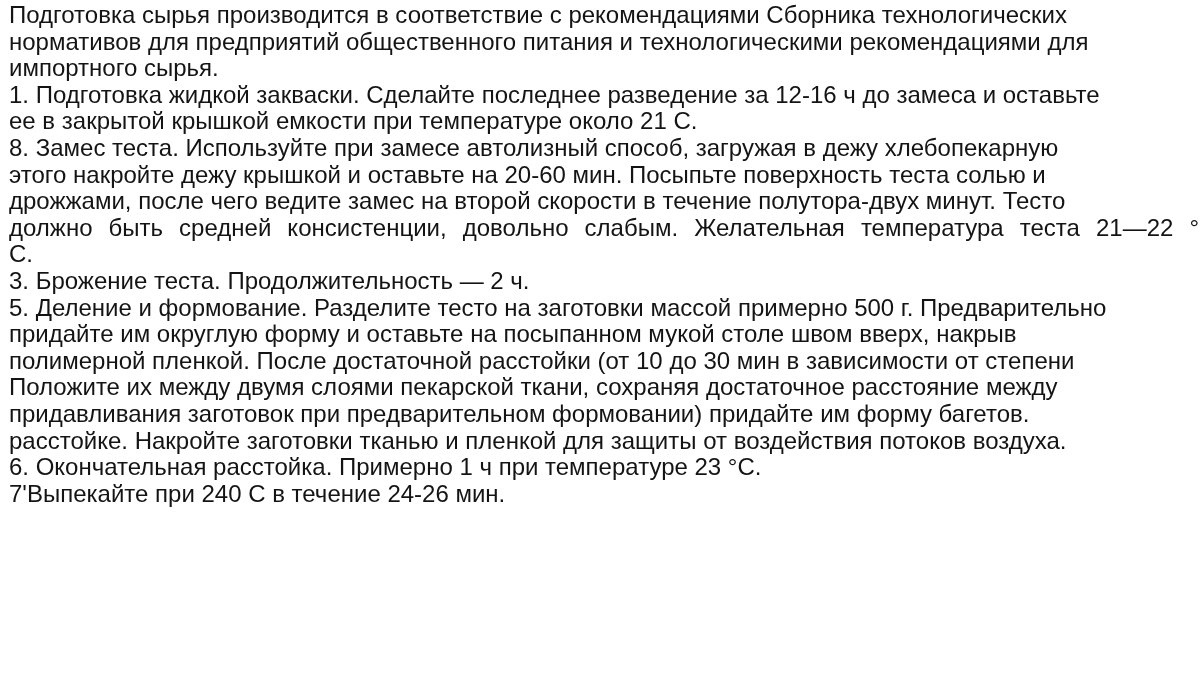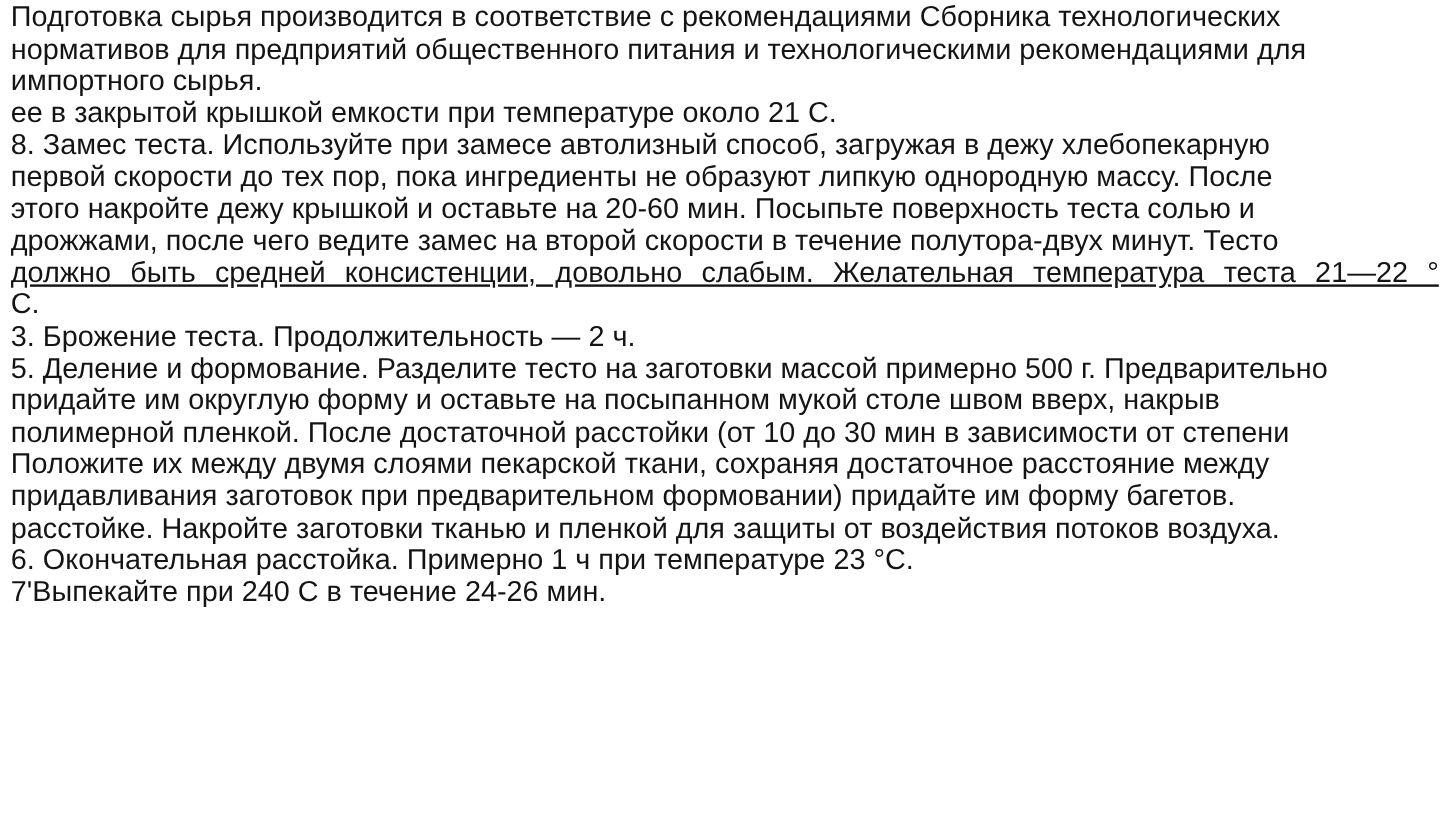--- a/index.html
+++ b/index.html
@@ -25,40 +25,39 @@
     }
     .line {
       display: block;
       white-space: pre;
       margin: 0;
     }
     .justify {
       white-space: normal;
       text-align: justify;
       text-align-last: justify;
-      text-decoration: underline;
     }
   </style>
 </head>
 <body>
 
 <div class="doc">
   <div>
     <span class="line">Подготовка сырья производится в соответствие с рекомендациями Сборника технологических</span>
     <span class="line">нормативов для предприятий общественного питания и технологическими рекомендациями для</span>
     <span class="line">импортного сырья.</span>
   </div>
 
   <div>
+    <span class="line">1. Подготовка жидкой закваски. Сделайте последнее разведение за 12-16 ч до замеса и оставьте</span>
     <span class="line">ее в закрытой крышкой емкости при температуре около 21 С.</span>
   </div>
 
   <div>
     <span class="line">8. Замес теста. Используйте при замесе автолизный способ, загружая в дежу хлебопекарную</span>
-    <span class="line">первой скорости до тех пор, пока ингредиенты не образуют липкую однородную массу. После</span>
     <span class="line">этого накройте дежу крышкой и оставьте на 20-60 мин. Посыпьте поверхность теста солью и</span>
     <span class="line">дрожжами, после чего ведите замес на второй скорости в течение полутора-двух минут. Тесто</span>
     <span class="line justify">должно быть средней консистенции, довольно слабым. Желательная температура теста 21—22 °</span>
     <span class="line">С.</span>
   </div>
 
   <div>
     <span class="line">3. Брожение теста. Продолжительность — 2 ч.</span>
   </div>
 

